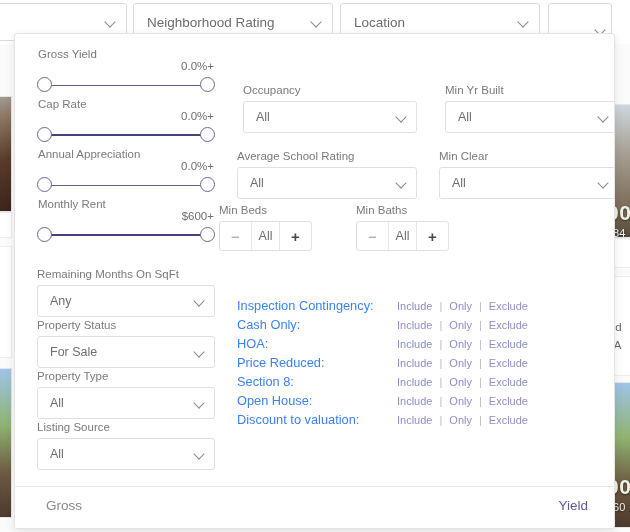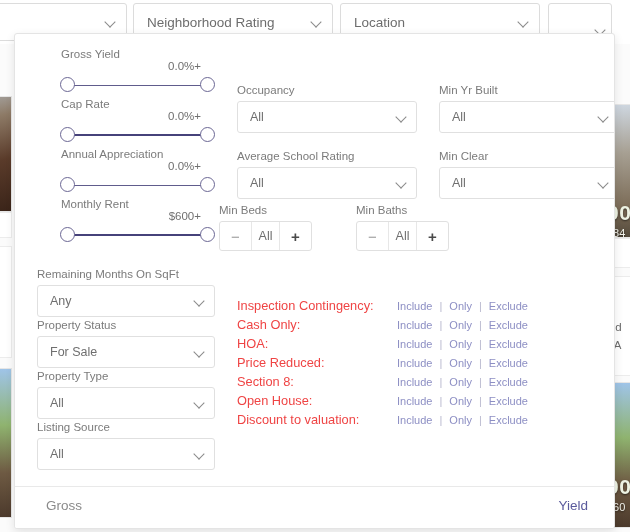--- a/index.html
+++ b/index.html
@@ -122,29 +122,29 @@
 
   .panel-body {
     position: absolute;
     left: 0; top: 0; right: 0;
     height: 454px;
   }
 
   
   .col-left { position: absolute; left: 22px; top: 14px; width: 178px; }
 
-  .slider-group { position: relative; height: 50px; margin-left: 23px; }
+  .slider-group { position: relative; height: 50px; }
   .sl-label {
     position: absolute; left: 1px; top: 0;
     font-size: 11.5px;
     color: #7b7b7b;
     white-space: nowrap;
   }
   .sl-value {
-    position: absolute; right: 14px; top: 12px;
+    position: absolute; right: 1px; top: 12px;
     font-size: 11.5px;
     color: #6f6f6f;
     white-space: nowrap;
   }
   .sl-track-wrap {
     position: absolute;
     left: 0; right: 0; top: 29px;
     height: 16px;
   }
   .sl-track {
@@ -190,21 +190,21 @@
     font-size: 12.5px;
     color: #6f6f6f;
     white-space: nowrap;
     overflow: hidden;
   }
 
   
   .col-mid { position: absolute; left: 222px; top: 50px; width: 180px; }
   
   .col-right { position: absolute; left: 424px; top: 50px; width: 180px; }
-  .col-mid .field:first-child, .col-right .field:first-child { margin-top: 0; }
+  .col-mid .field:first-child, .col-right .field:first-child { margin-top: 0; margin-left: 6px; }
 
   
   .stepper-row {
     position: absolute;
     left: 204px; top: 170px;
     display: flex;
     gap: 44px;
   }
   .stepper-block { width: 93px; }
   .stepper {
@@ -240,21 +240,21 @@
     width: 310px;
   }
   .tt-row {
     display: flex;
     align-items: baseline;
     height: 19px;
   }
   .tt-name {
     width: 160px;
     font-size: 12.8px;
-    color: #ef4444;
+    color: #3b82f6;
     white-space: nowrap;
   }
   .tt-opts {
     display: flex;
     align-items: baseline;
     font-size: 11px;
     color: #8d8fc4;
   }
   .tt-opt { cursor: pointer; white-space: nowrap; }
   .tt-sep { margin: 0 7px; color: #b9b9cf; }

